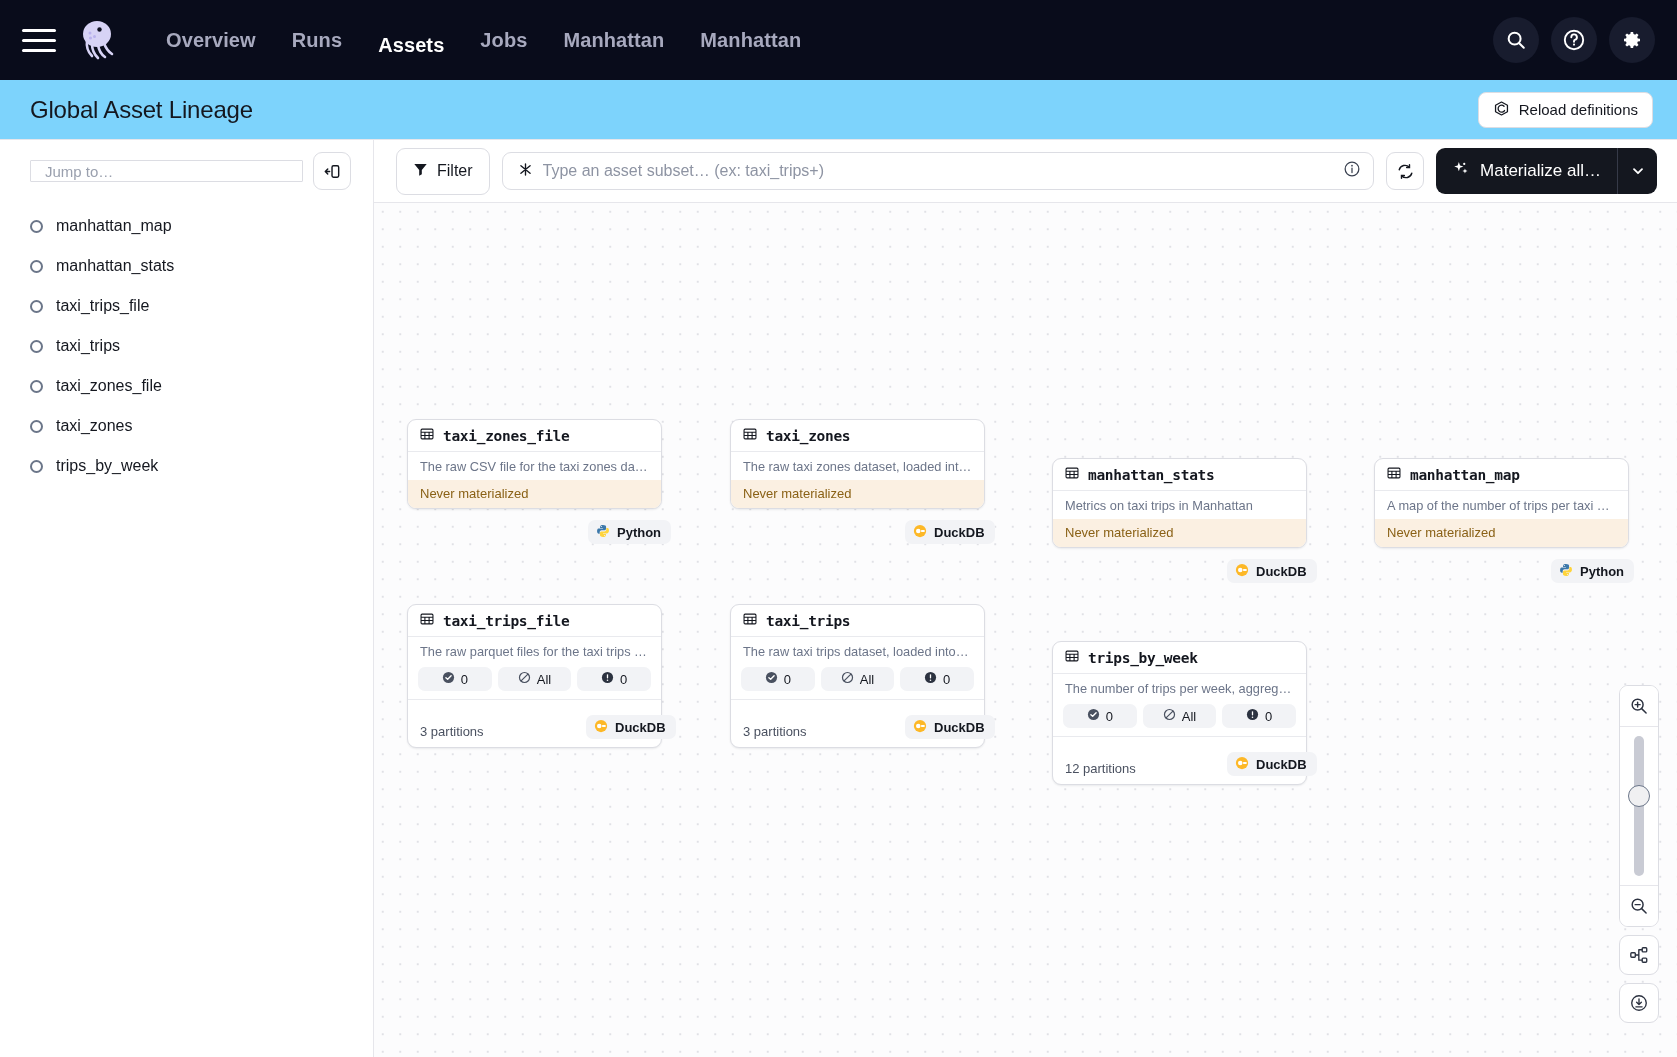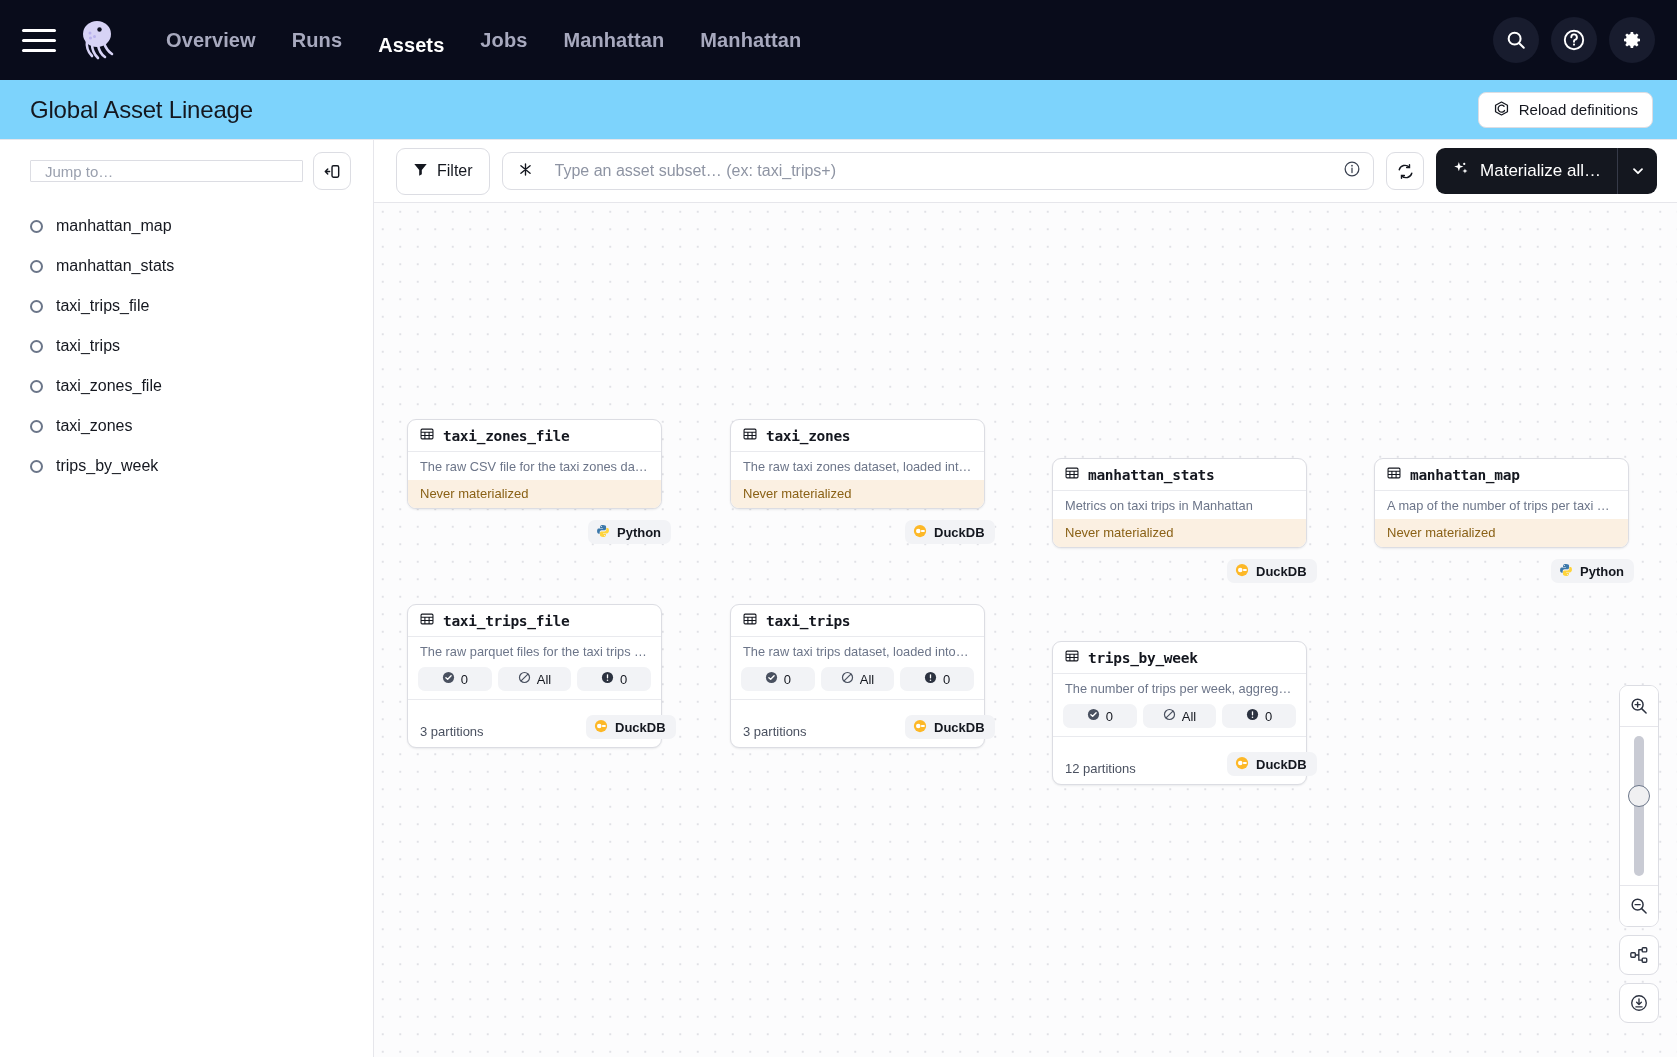--- a/index.html
+++ b/index.html
@@ -69,21 +69,21 @@
 
   
   .graphpane { flex: 1; display: flex; flex-direction: column; min-width: 0; position: relative; }
   .toolbar { height: 62px; flex: 0 0 62px; display: flex; align-items: center; gap: 12px; padding: 0 20px 0 22px; background:#fff;}
   .filter-btn {
     height: 47px; border: 1px solid #DCDDE3; border-radius: 9px; background: #fff; display: flex;
     align-items: center; gap: 9px; padding: 0 16px; cursor: pointer; font-size: 16px; color: #14171F;
   }
   .subset-box {
     flex: 1; height: 38px; border: 1px solid #DCDDE3; border-radius: 9px; background: #fff;
-    display: flex; align-items: center; padding: 0 12px 0 14px; gap: 21px; min-width: 0;
+    display: flex; align-items: center; padding: 0 12px 0 14px; gap: 9px; min-width: 0;
   }
   .subset-input {
     flex: 1; border: none; outline: none; font-size: 16px; color: #14171F; background: transparent; min-width: 0;
   }
   .subset-input::placeholder { color: #8E94A3; }
   .refresh-btn {
     width: 38px; height: 38px; border: 1px solid #DCDDE3; border-radius: 9px; background: #fff;
     display: flex; align-items: center; justify-content: center; cursor: pointer; flex: 0 0 38px;
   }
   .mat-group { display: flex; height: 46px; border-radius: 9px; overflow: hidden; flex: 0 0 auto; }

